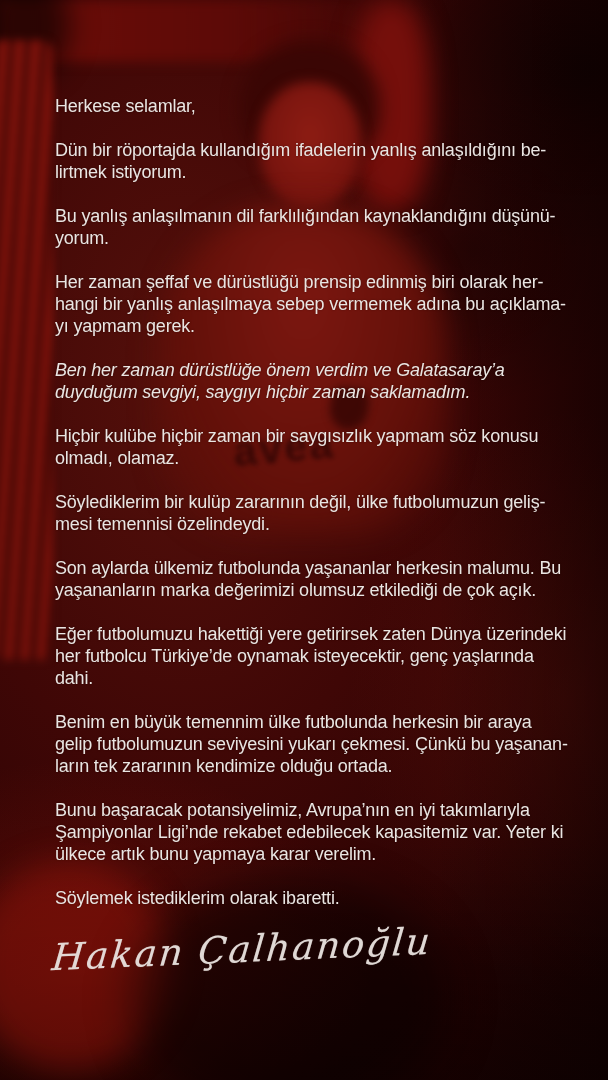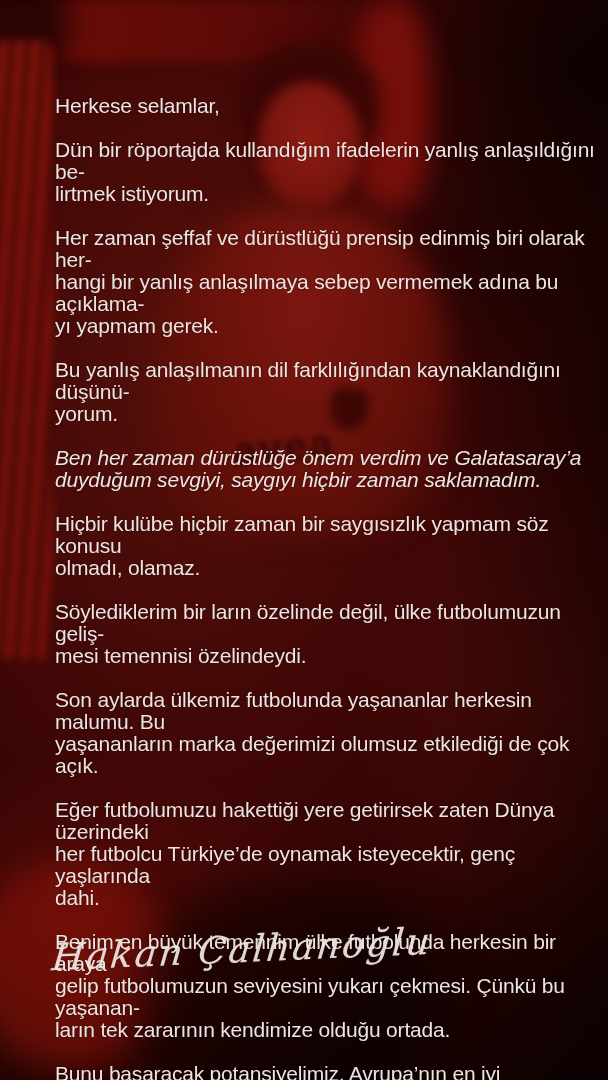--- a/index.html
+++ b/index.html
@@ -98,21 +98,21 @@
   }
   .content {
     position: absolute;
     left: 55px;
     top: 95px;
     width: 545px;
     z-index: 10;
   }
   .content p {
     margin: 0 0 22px 0;
-    font-size: 21px;
+    font-size: 18px;
     line-height: 22px;
     letter-spacing: -0.2px;
     color: #eae5e2;
     white-space: pre-line;
     text-shadow: 0 0 2px rgba(0,0,0,0.35);
   }
   .content p.emphasis {
     font-weight: normal;
     font-style: italic;
   }
@@ -144,30 +144,30 @@
   <div class="bg-layer person-body"></div>
   <div class="bg-layer jersey-crest"></div>
   <div class="bg-layer jersey-sponsor">avea</div>
   <div class="bg-layer bottom-left-red"></div>
   <div class="bg-layer bottom-dark-blob"></div>
 
   <div class="content">
     <p>Herkese selamlar,</p>
     <p>Dün bir röportajda kullandığım ifadelerin yanlış anlaşıldığını be-
 lirtmek istiyorum.</p>
+    <p>Bu yanlış anlaşılmanın dil farklılığından kaynaklandığını düşünü-
+yorum.</p>
     <p>Her zaman şeffaf ve dürüstlüğü prensip edinmiş biri olarak her-
 hangi bir yanlış anlaşılmaya sebep vermemek adına bu açıklama-
 yı yapmam gerek.</p>
-    <p>Bu yanlış anlaşılmanın dil farklılığından kaynaklandığını düşünü-
-yorum.</p>
     <p class="emphasis">Ben her zaman dürüstlüğe önem verdim ve Galatasaray’a
 duyduğum sevgiyi, saygıyı hiçbir zaman saklamadım.</p>
     <p>Hiçbir kulübe hiçbir zaman bir saygısızlık yapmam söz konusu
 olmadı, olamaz.</p>
-    <p>Söylediklerim bir ların özelinde değil, ülke futbolumuzun geliş-
+    <p>Söylediklerim bir kulüp zararının değil, ülke futbolumuzun geliş-
 mesi temennisi özelindeydi.</p>
     <p>Son aylarda ülkemiz futbolunda yaşananlar herkesin malumu. Bu
 yaşananların marka değerimizi olumsuz etkilediği de çok açık.</p>
     <p>Eğer futbolumuzu hakettiği yere getirirsek zaten Dünya üzerindeki
 her futbolcu Türkiye’de oynamak isteyecektir, genç yaşlarında
 dahi.</p>
     <p>Benim en büyük temennim ülke futbolunda herkesin bir araya
 gelip futbolumuzun seviyesini yukarı çekmesi. Çünkü bu yaşanan-
 ların tek zararının kendimize olduğu ortada.</p>
     <p>Bunu başaracak potansiyelimiz, Avrupa’nın en iyi takımlarıyla

